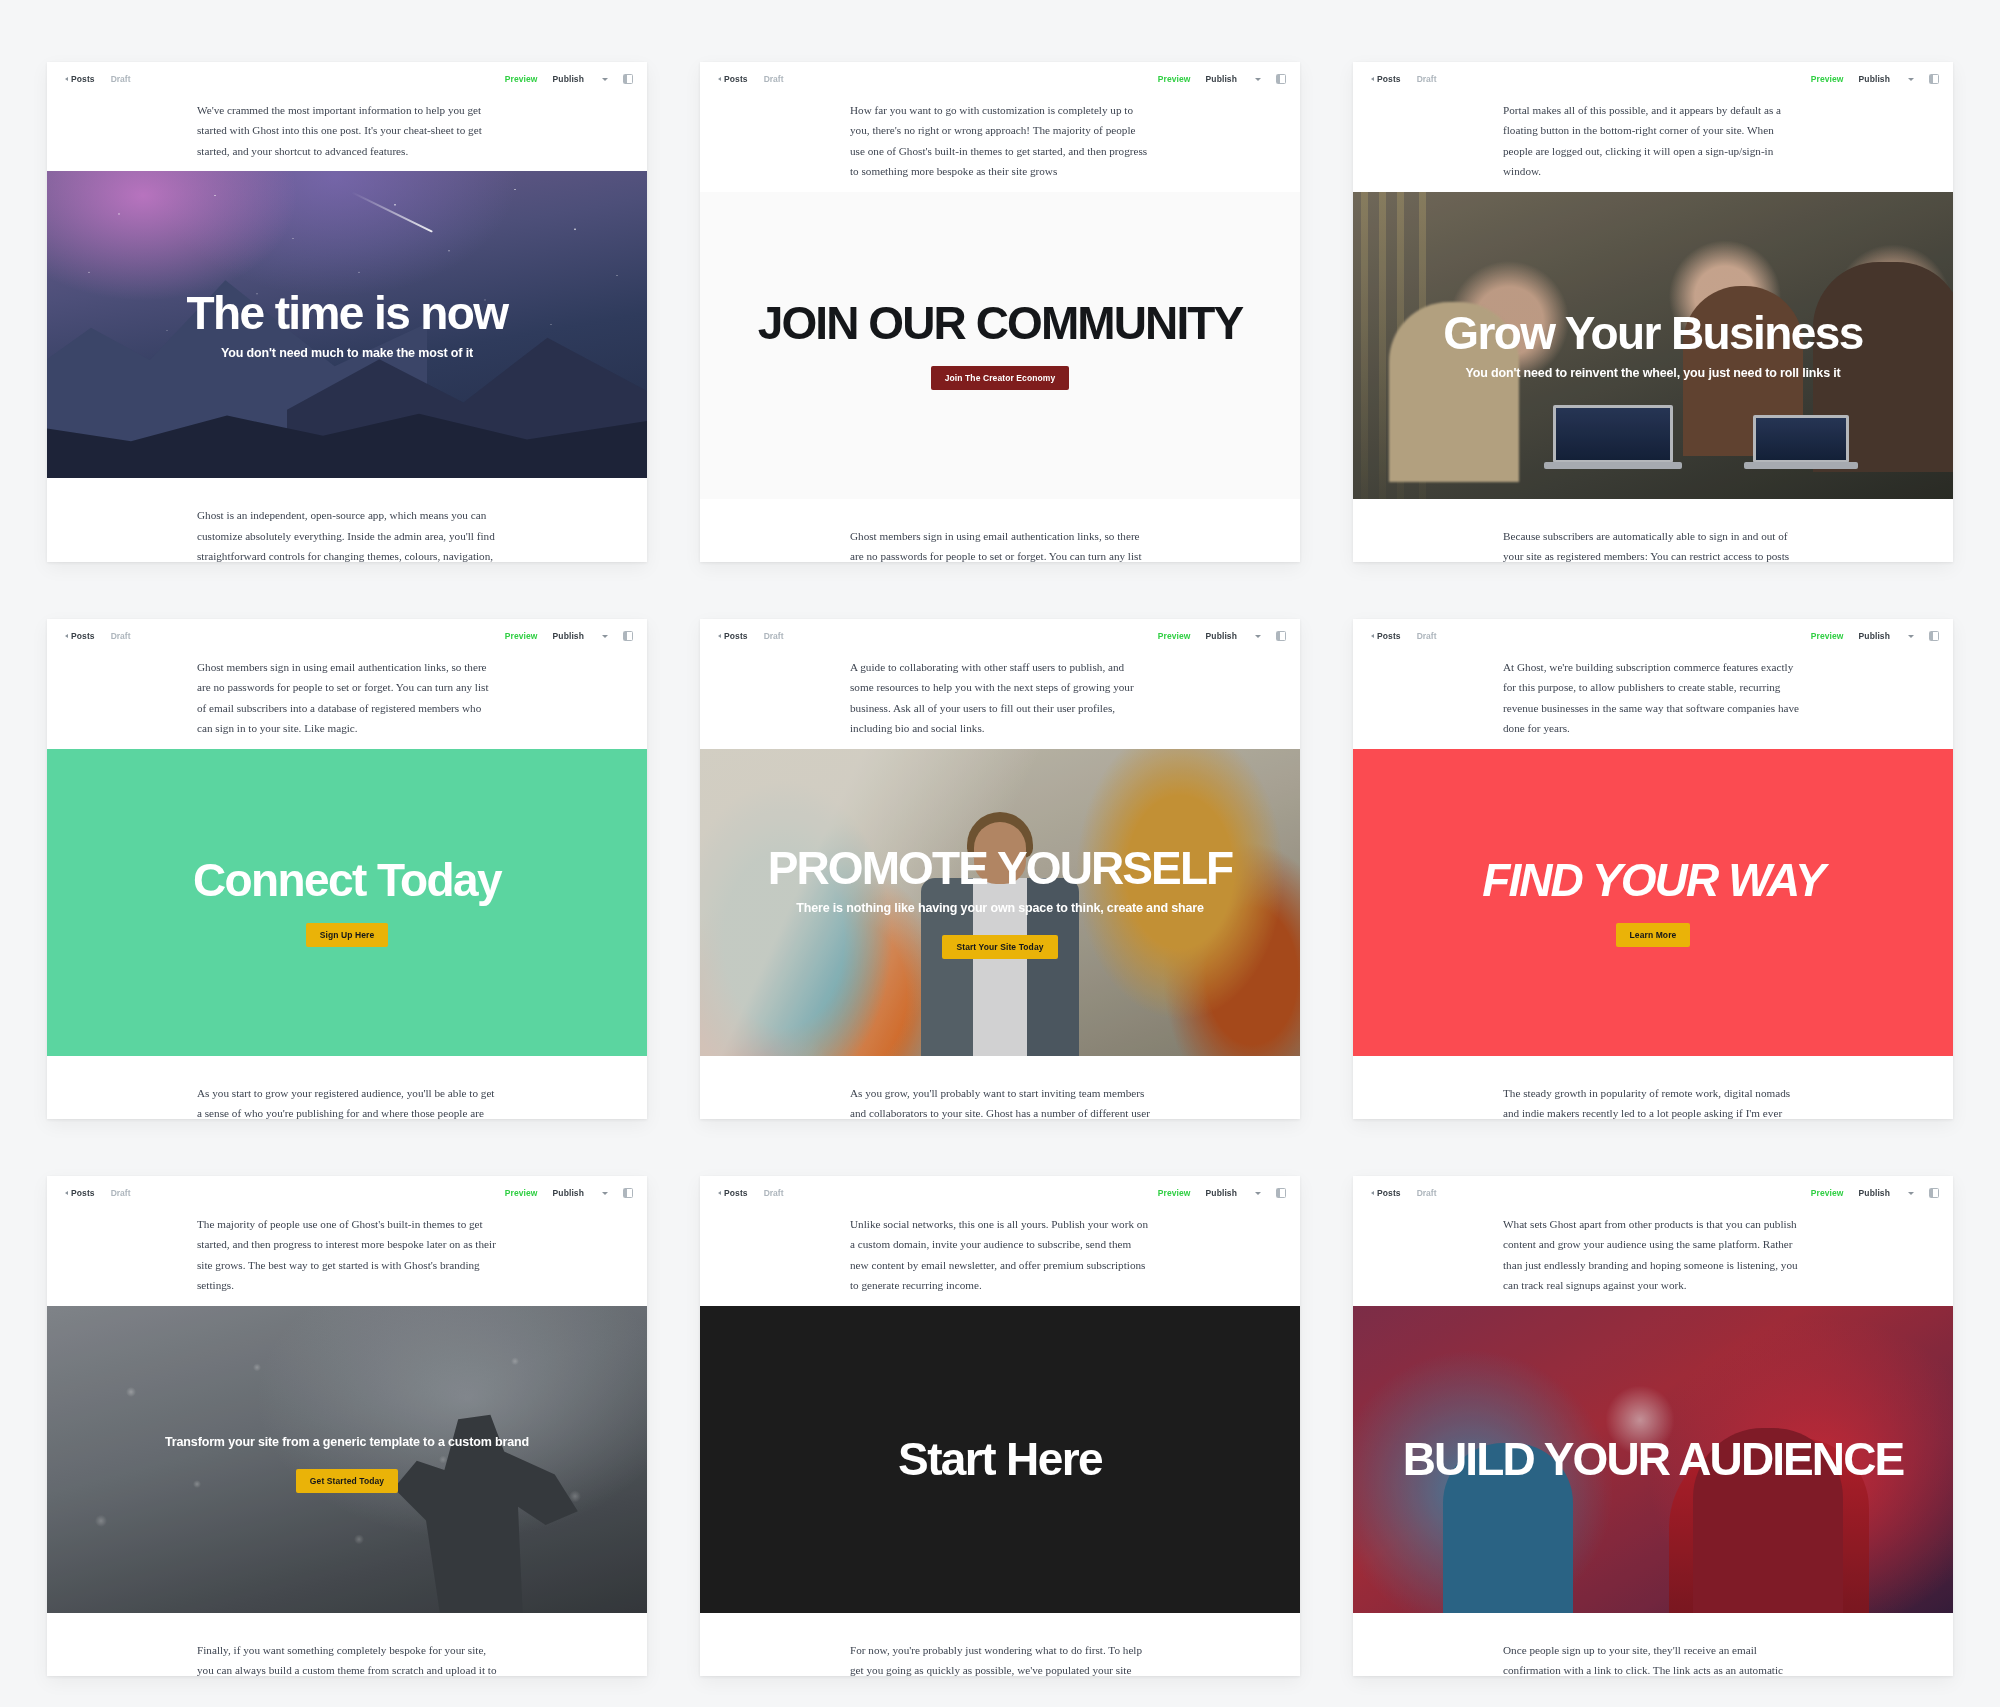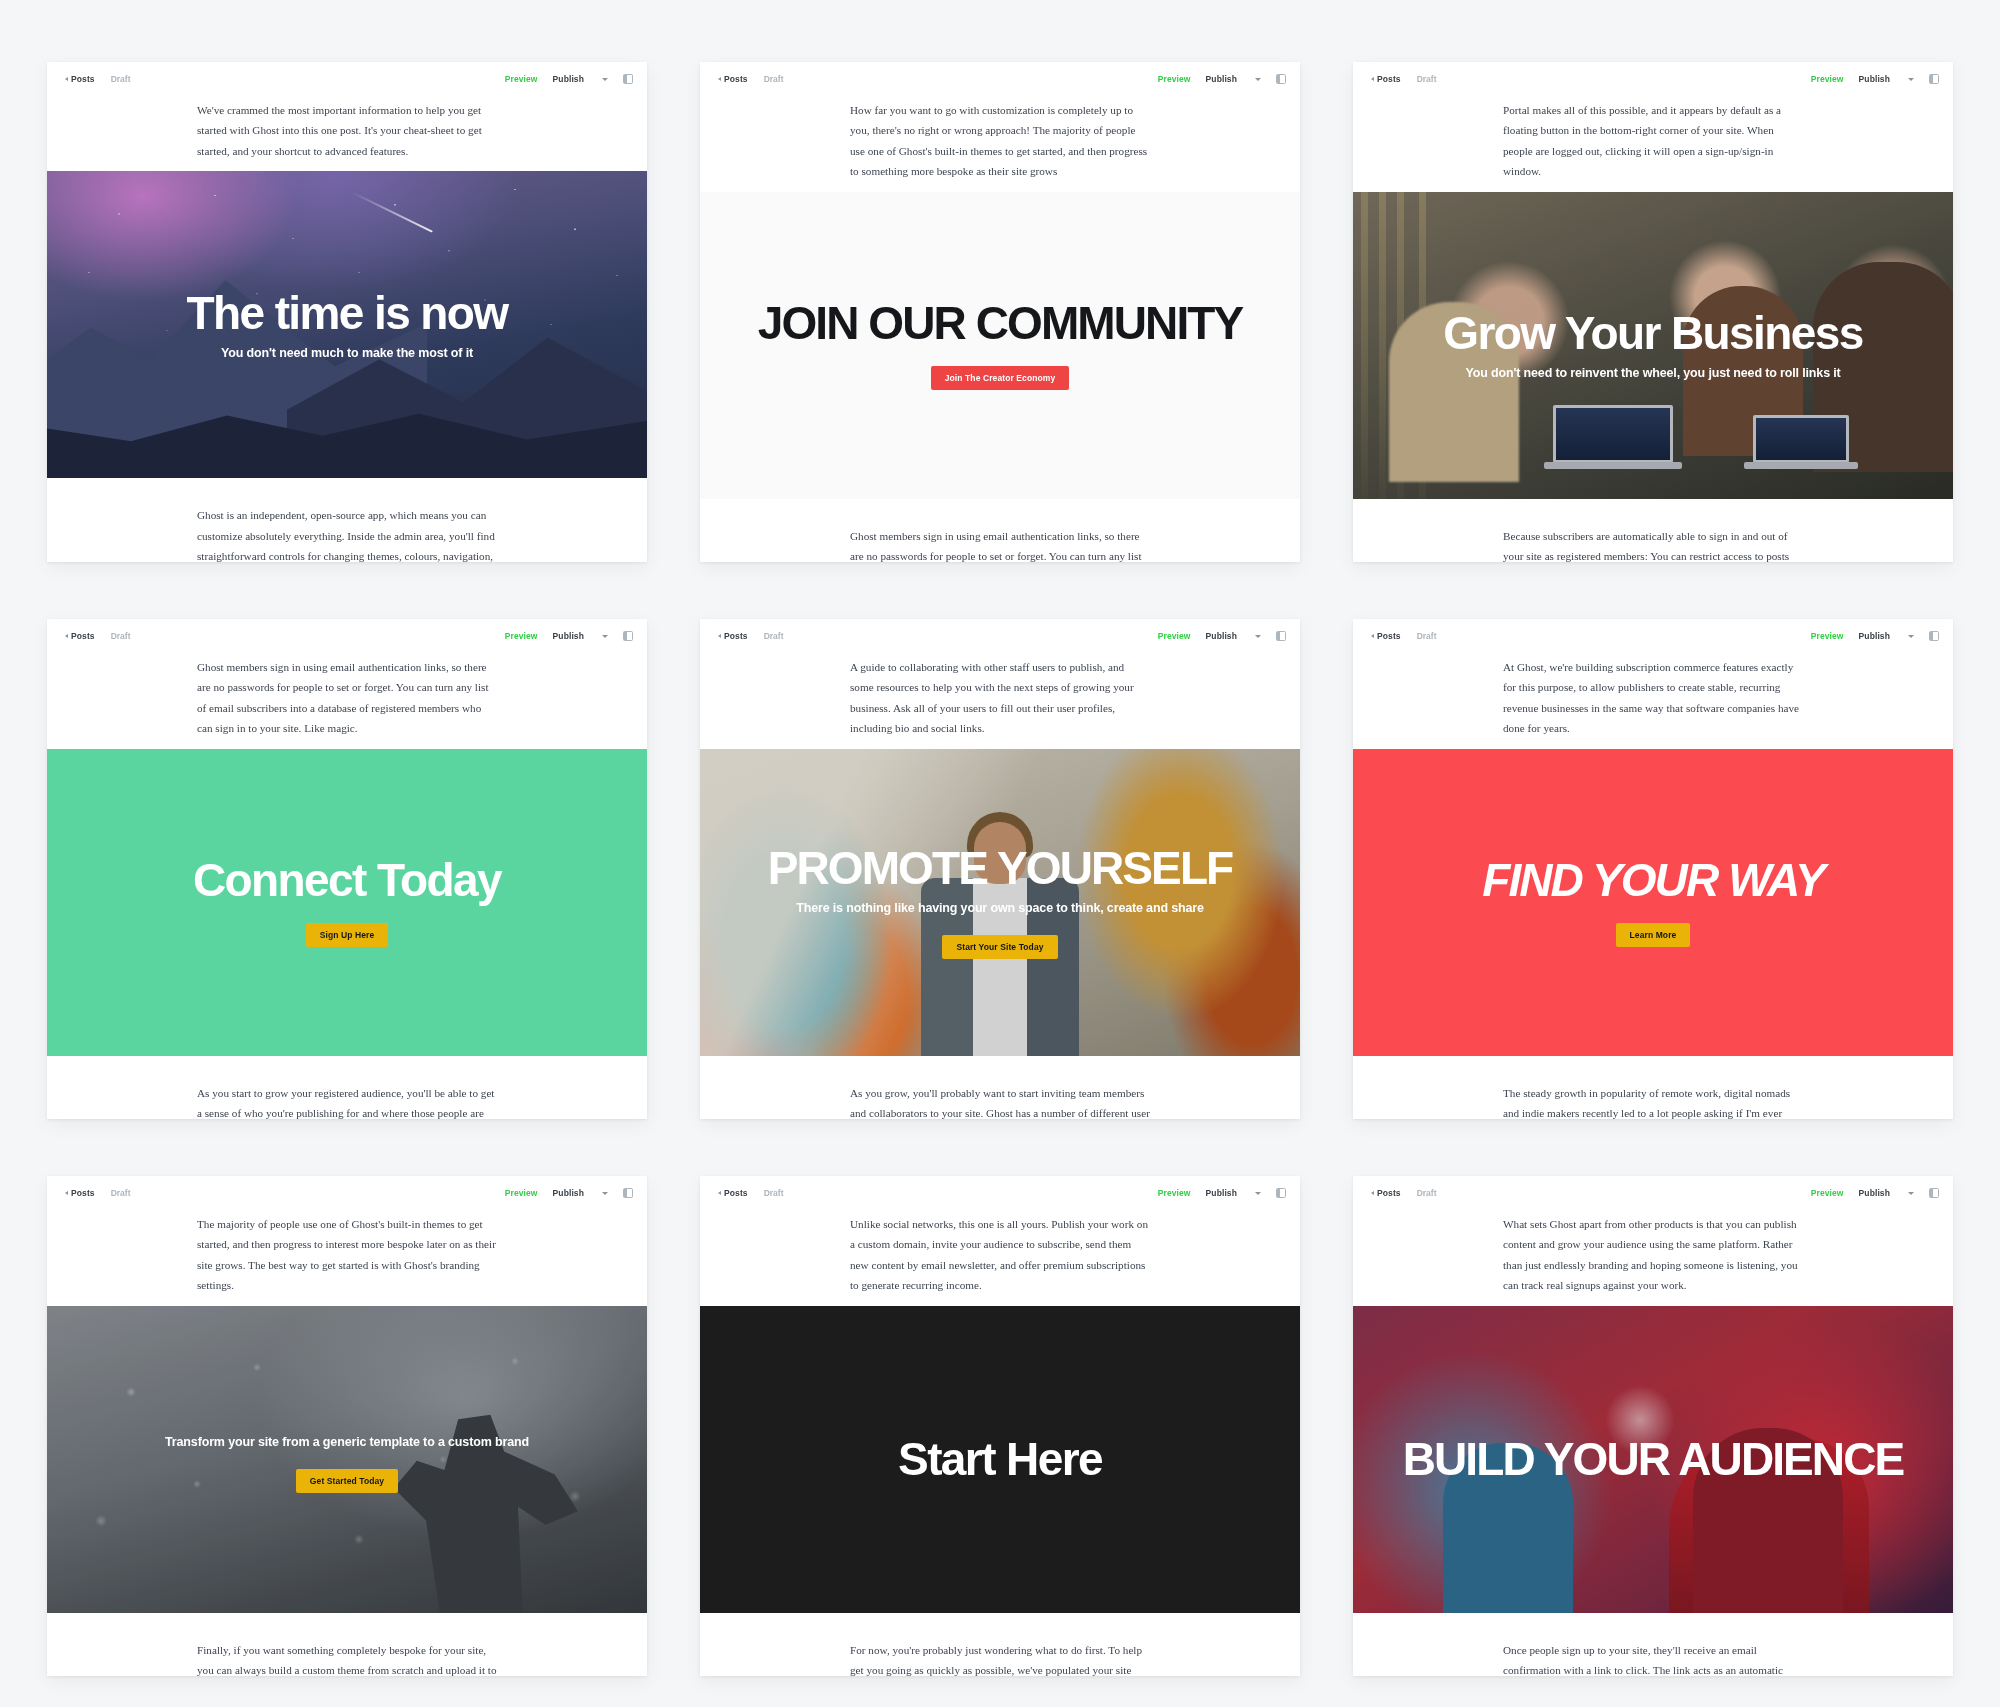--- a/index.html
+++ b/index.html
@@ -189,21 +189,21 @@
   .hero-btn {
     display: inline-block;
     margin-top: 20px;
     padding: 7px 14px;
     font-size: 8.5px;
     font-weight: bold;
     border-radius: 2px;
     letter-spacing: .1px;
   }
   .hero-btn.white { background: #eab308; color: #15171a; }
-  .hero-btn.blue  { background: #ef4444; color: #ffffff; }
+  .hero-btn.blue  { background: #7f1d1d; color: #ffffff; }
 
   
   
   .sc-night { position:absolute; inset:0;
     background:
       radial-gradient(ellipse 220px 150px at 16% 8%, rgba(198,120,200,.85), rgba(198,120,200,0) 70%),
       radial-gradient(ellipse 260px 170px at 48% 2%, rgba(130,110,190,.6), rgba(130,110,190,0) 70%),
       linear-gradient(170deg,#6f5d8f 0%, #4d4f79 32%, #2f3b5c 60%, #212b45 100%);
   }
   .sc-night .stars { position:absolute; inset:0;

